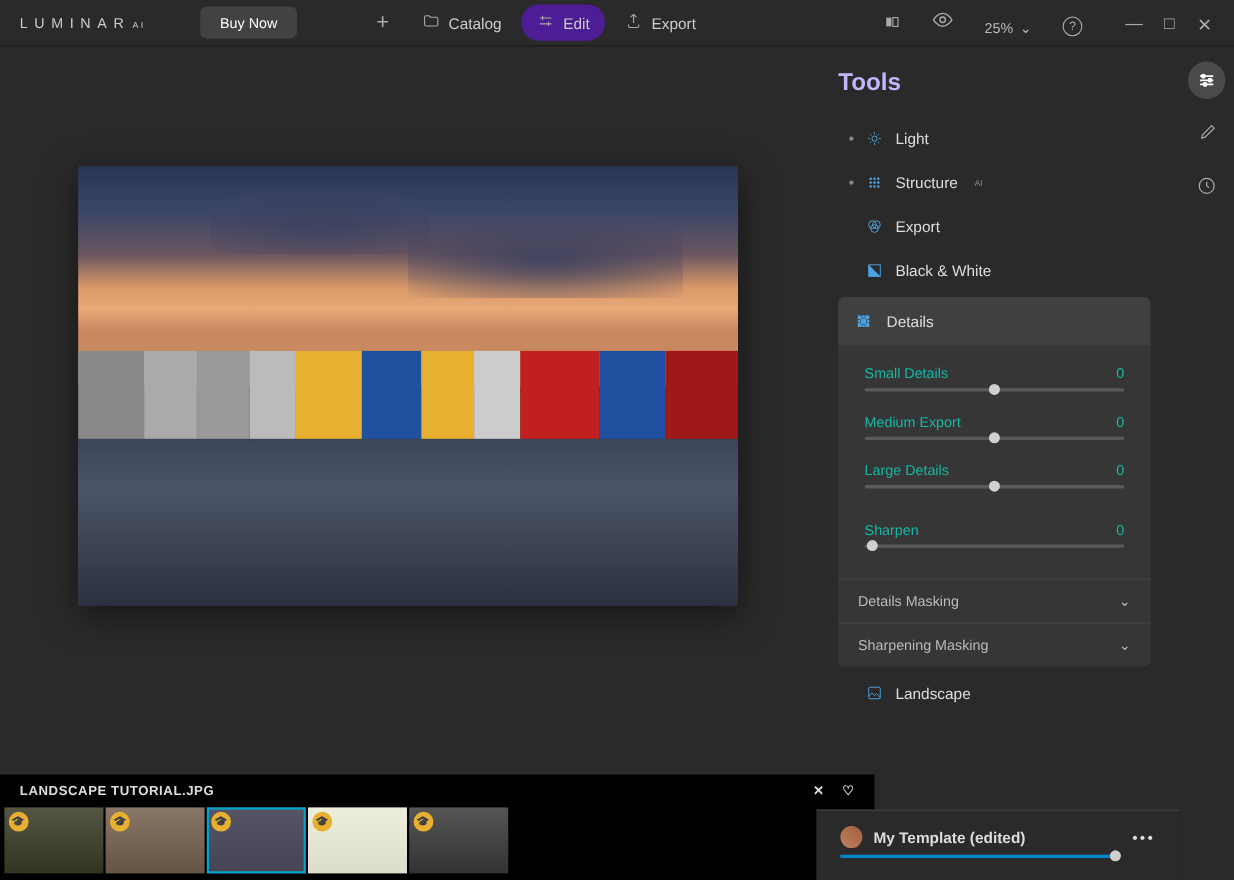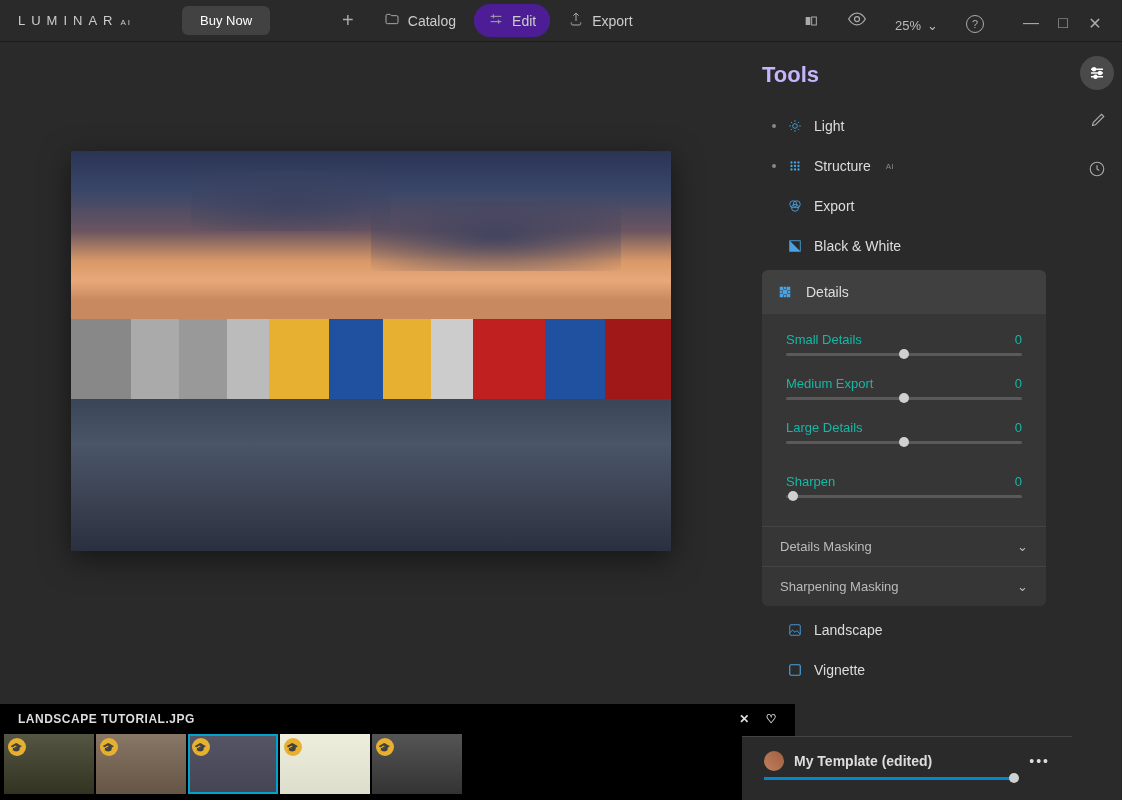--- a/index.html
+++ b/index.html
@@ -298,29 +298,20 @@
       <div style="width:4px"></div>
       <div class="tool-icon" style="width:14px">
           <svg viewBox="0 0 24 24" style="width:14px;height:14px;stroke:#4aa3e0;fill:none;stroke-width:1.5">
             <rect x="3" y="3" width="18" height="18" rx="2"></rect>
             <path d="M3 17l5-5 4 4 3-3 6 6"></path>
           </svg>
         </div>
       <span>Landscape</span>
     </div>
 
-    <div class="tool-item">
-      <div style="width:4px"></div>
-      <div class="tool-icon" style="width:14px">
-          <svg viewBox="0 0 24 24" style="width:14px;height:14px;stroke:#4aa3e0;fill:none;stroke-width:2">
-            <rect x="3" y="3" width="18" height="18" rx="2"></rect>
-          </svg>
-        </div>
-      <span>Vignette</span>
-    </div>
 
     <div class="template-footer">
       <div class="template-row">
         <div class="template-thumb"></div>
         <span style="font-weight:600">My Template (edited)</span>
         <span style="margin-left:auto;cursor:pointer;letter-spacing:2px">•••</span>
       </div>
       <div class="template-slider">
           <div class="slider-thumb"></div>
         </div>

